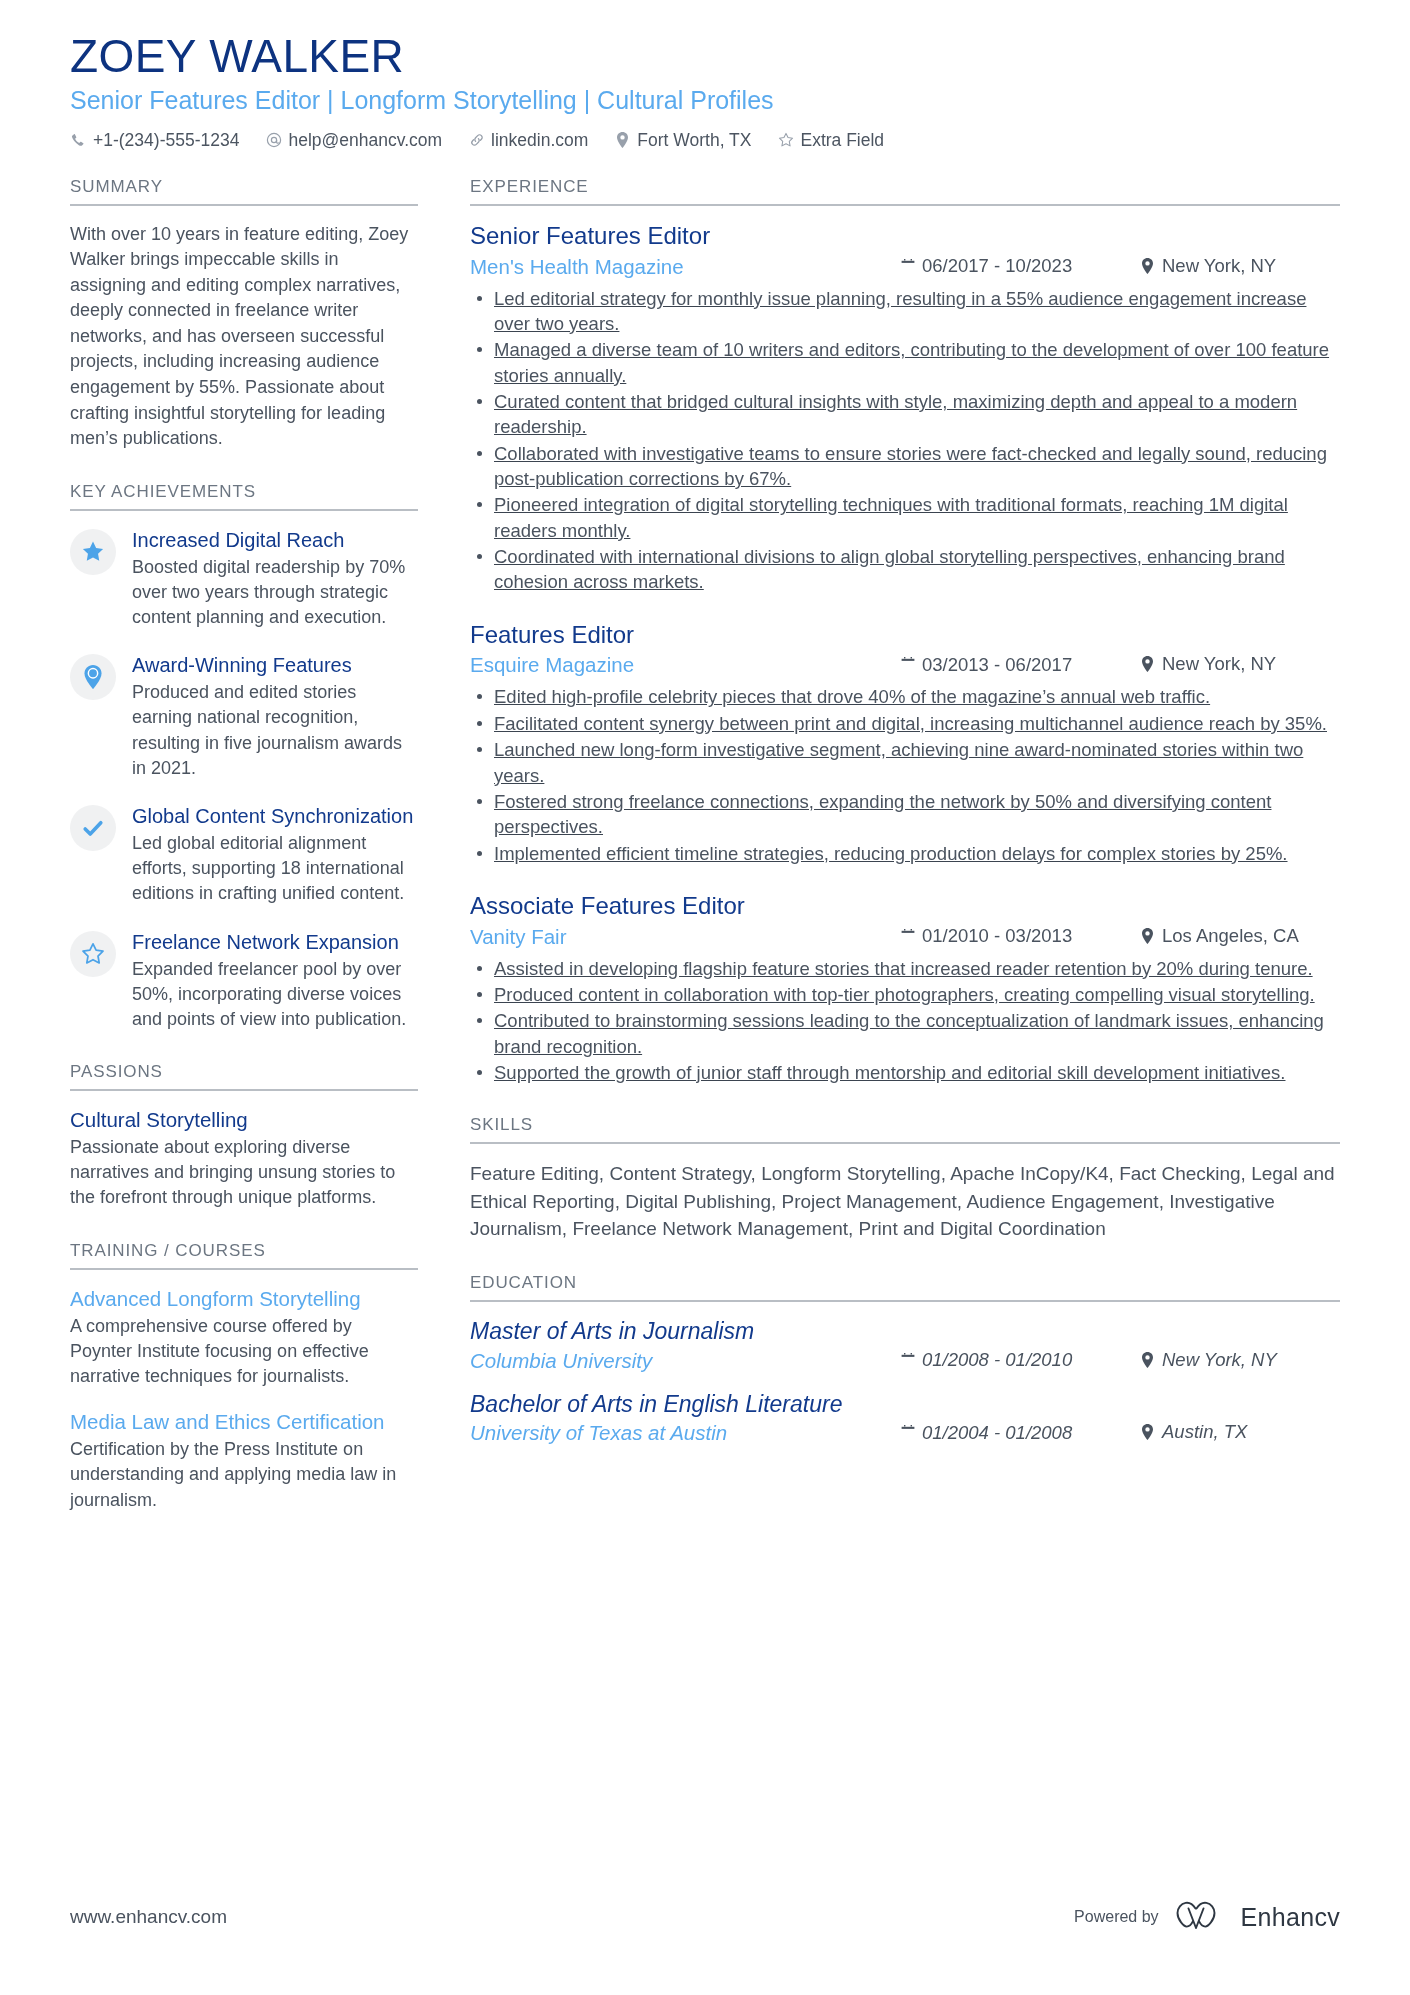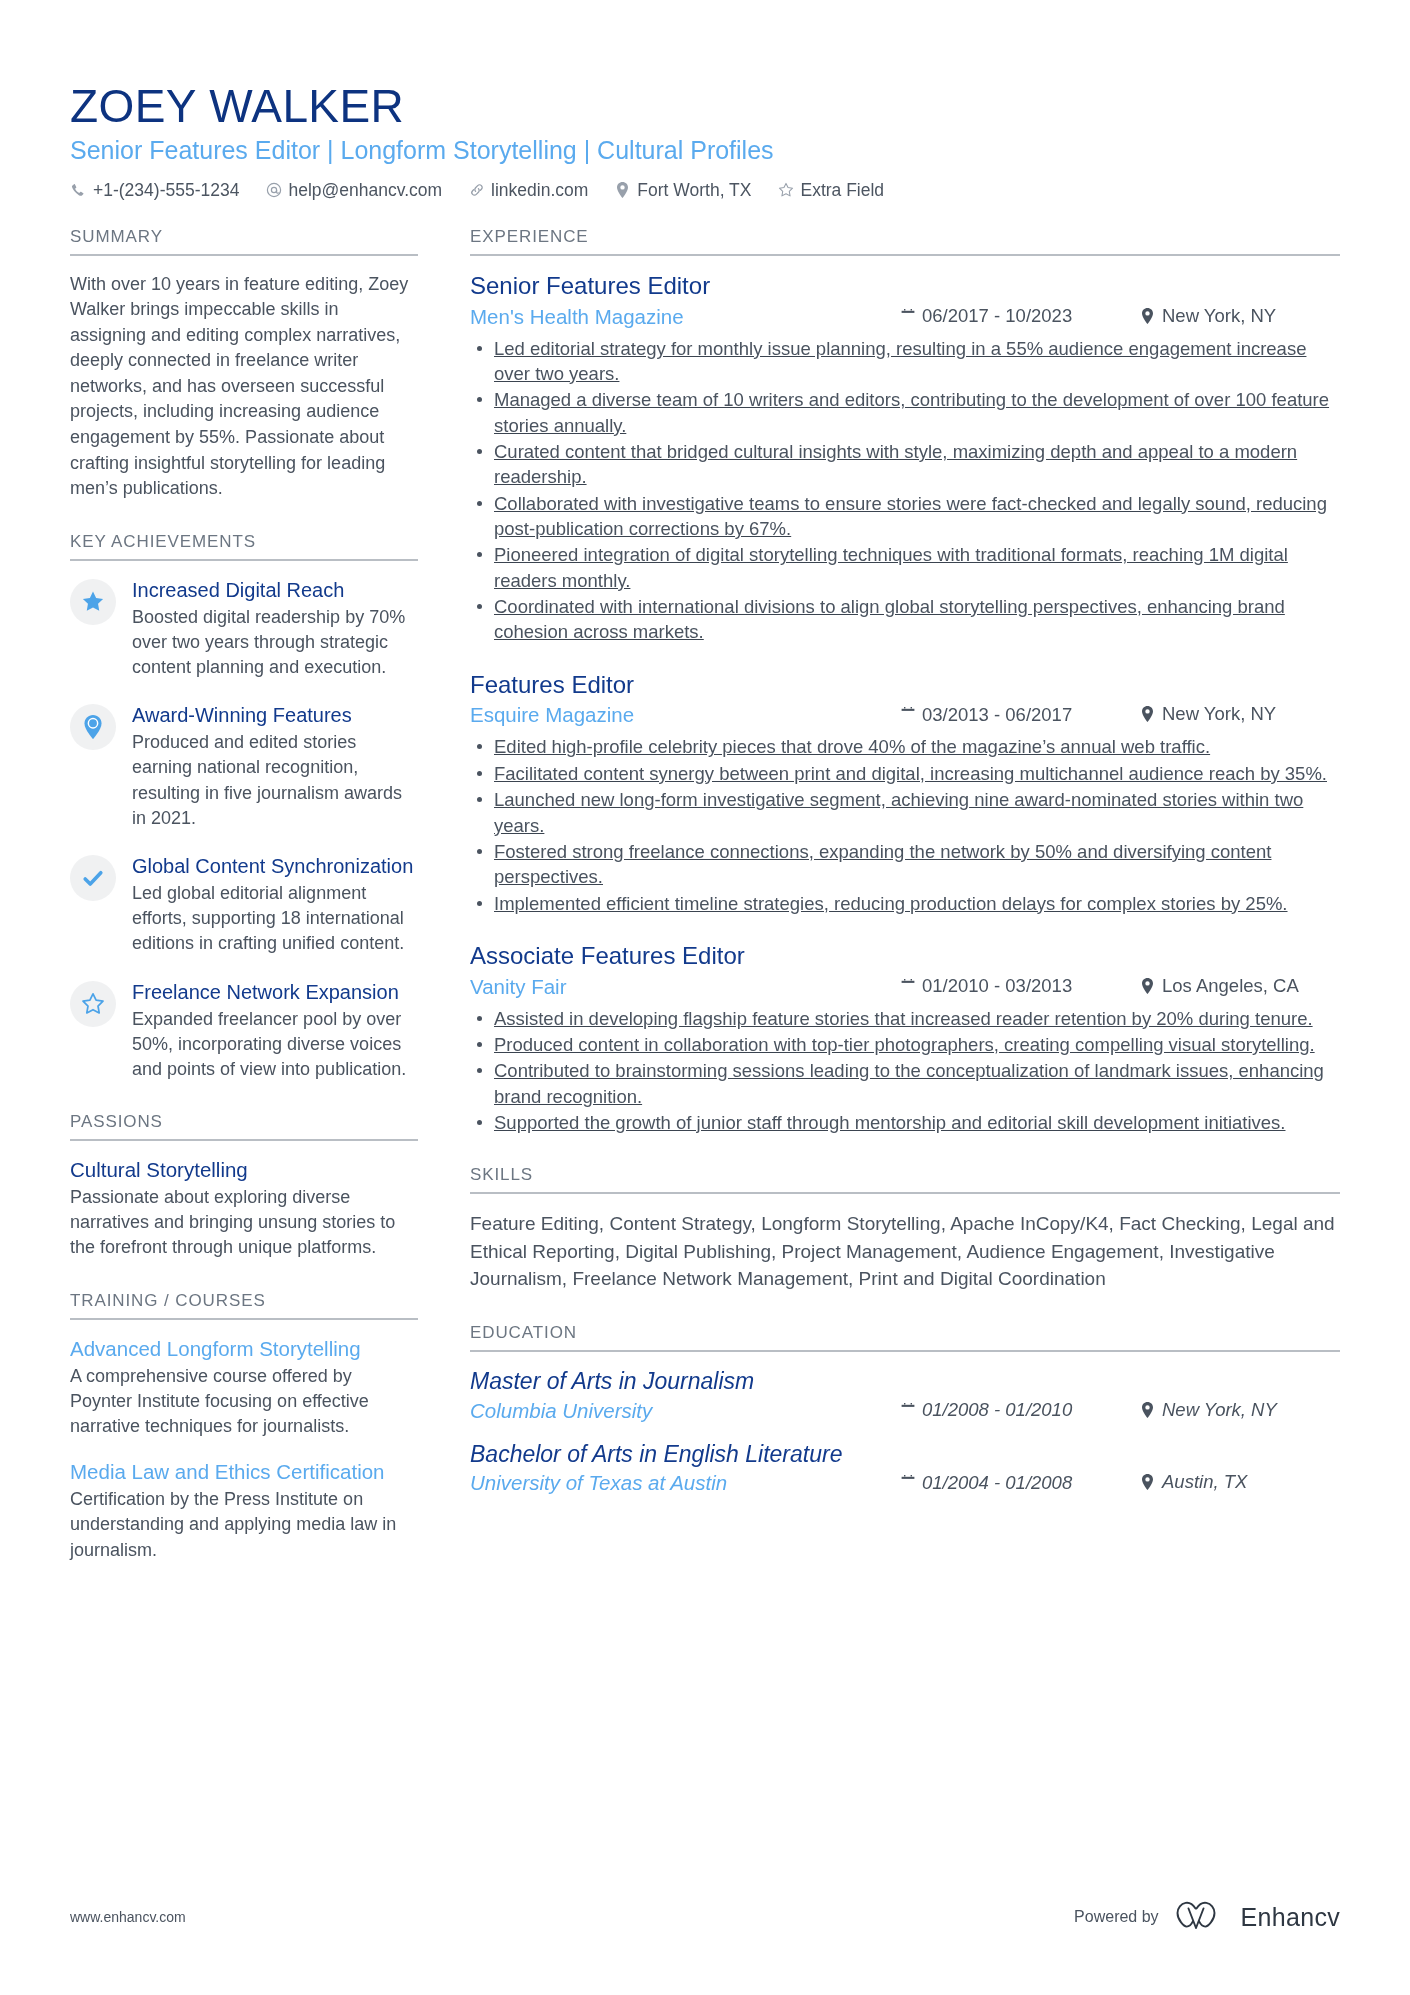--- a/index.html
+++ b/index.html
@@ -13,21 +13,21 @@
     font-family: "Liberation Sans", sans-serif;
     color: #3b4450;
     -webkit-font-smoothing: antialiased;
   }
 
   .page {
     position: relative;
     width: 1410px;
     min-height: 1995px;
     background: #ffffff;
-    padding: 82px 70px 0 70px;
+    padding: 32px 70px 0 70px;
   }
 
   
   .header { margin-bottom: 26px; }
 
   .name {
     font-size: 46px;
     line-height: 1.06;
     font-weight: 400;
     letter-spacing: 0.4px;
@@ -276,21 +276,21 @@
     position: absolute;
     left: 70px;
     right: 70px;
     bottom: 62px;
     display: flex;
     align-items: center;
     justify-content: space-between;
   }
 
   .footer-url {
-    font-size: 14px;
+    font-size: 19px;
     color: #4a535f;
   }
 
   .footer-brand {
     display: flex;
     align-items: center;
     gap: 14px;
   }
 
   .powered-by {

